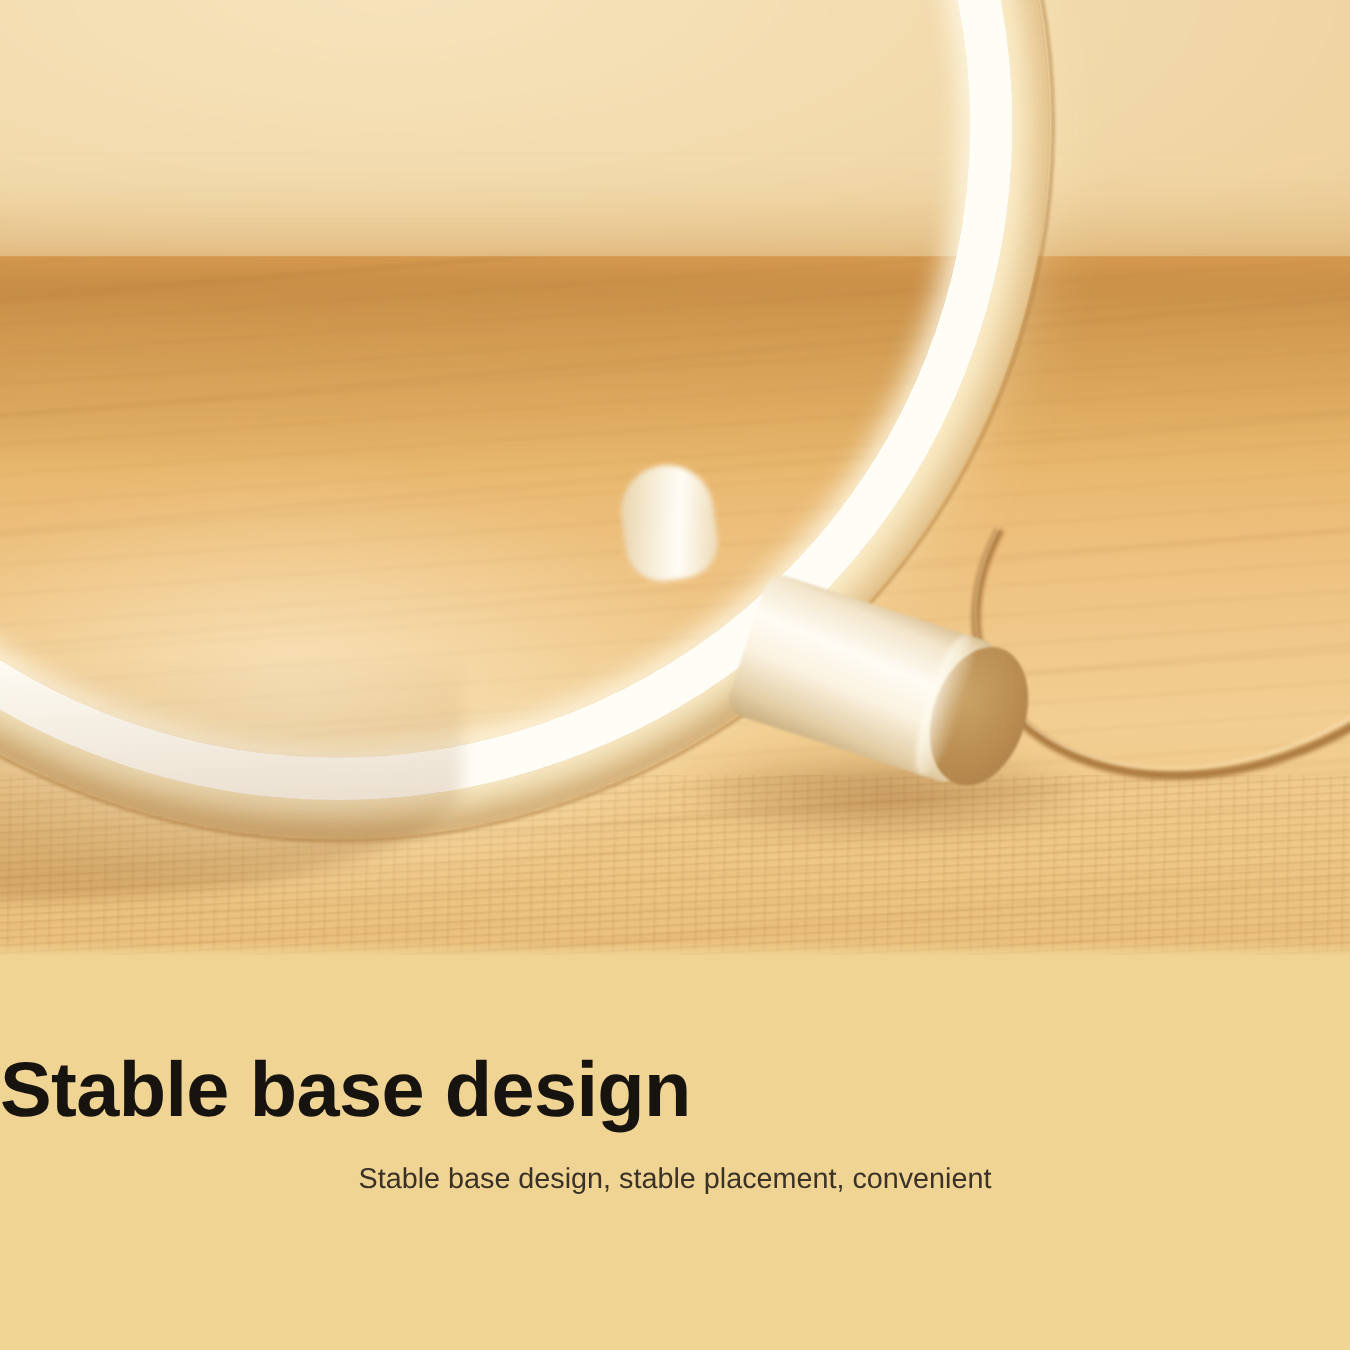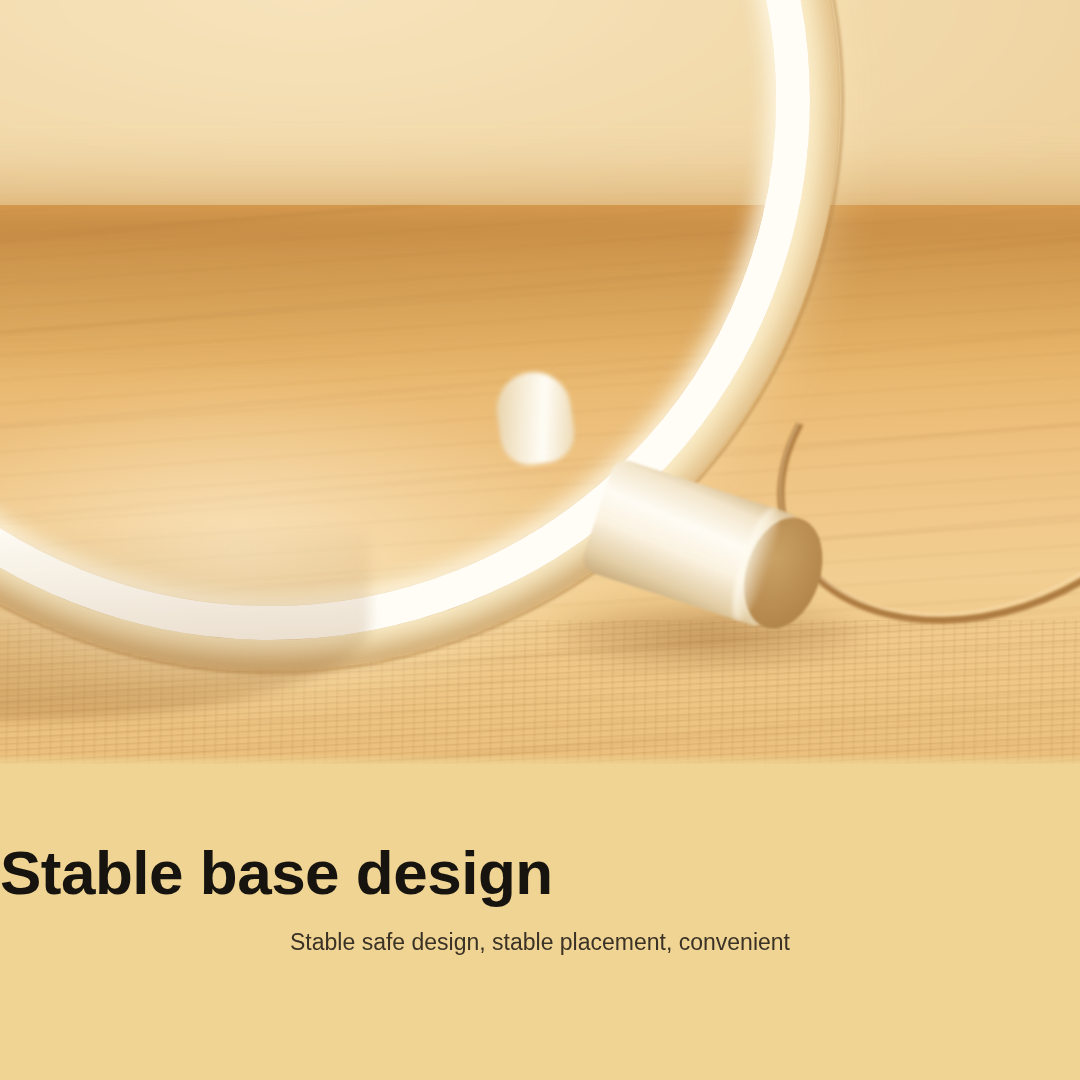--- a/index.html
+++ b/index.html
@@ -269,17 +269,17 @@
       <div class="foot-cap"></div>
       <div class="foot-cap-rim"></div>
     </div>
 
     <div class="photo-fade"></div>
   </div>
 
   <div class="caption">
     <div class="caption-title">Stable base design</div>
     <div class="caption-sub">
-      <span>Stable safe design, stable placement, convenient</span>
+      <span>Stable base design, stable placement, convenient</span>
     </div>
   </div>
 
 </div>
 
 </body></html>

